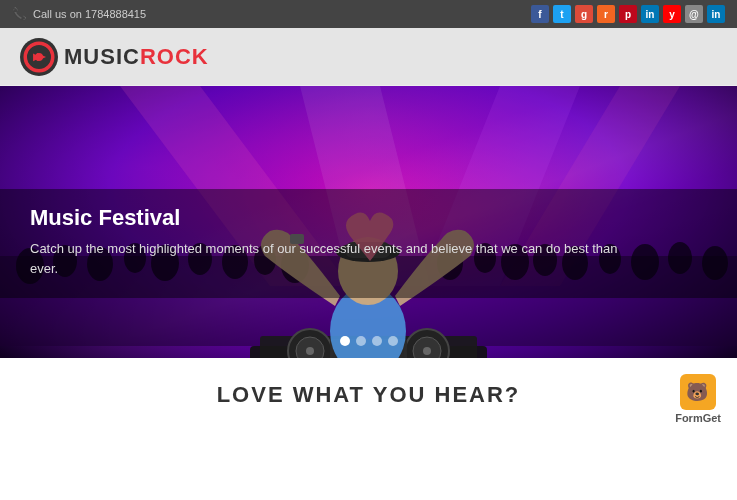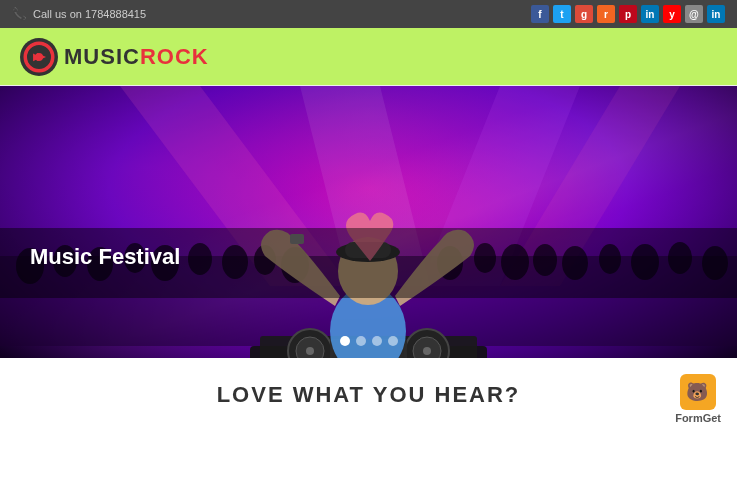--- a/index.html
+++ b/index.html
@@ -46,21 +46,21 @@
     .si-gp { background: #dd4b39; }
     .si-rss { background: #f26522; }
     .si-pi { background: #bd081c; }
     .si-li { background: #0077b5; }
     .si-yt { background: #ff0000; }
     .si-em { background: #888; }
     .si-in { background: #0077b5; }
 
     
     #header {
-      background: #bef264;
+      background: #e5e5e5;
       height: 58px;
       display: flex;
       align-items: center;
       justify-content: space-between;
       padding: 0 20px;
       border-bottom: 1px solid #eee;
     }
     #logo {
       display: flex;
       align-items: center;
@@ -338,20 +338,21 @@
       <path d="M400,220 Q445,190 470,170 Q480,155 465,145 Q450,140 440,155 Q425,170 395,210" fill="#c8a882" opacity="0.9"></path>
 
       <path d="M350,150 Q340,135 355,128 Q365,123 370,135 Q375,123 385,128 Q400,135 388,150 Q378,165 370,175 Q362,165 350,150Z" fill="#e87090" opacity="0.9"></path>
 
       <rect x="290" y="148" width="14" height="10" rx="2" fill="#888"></rect>
     </svg>
   </div>
 
   <div class="hero-text-box">
     <div class="hero-title">Music Festival</div>
+    <div class="hero-subtitle">Catch up the most highlighted moments of our successful events and believe that we can do best than ever.</div>
   </div>
 
   <div class="hero-dots">
     <div class="dot active"></div>
     <div class="dot"></div>
     <div class="dot"></div>
     <div class="dot"></div>
   </div>
 </div>
 

